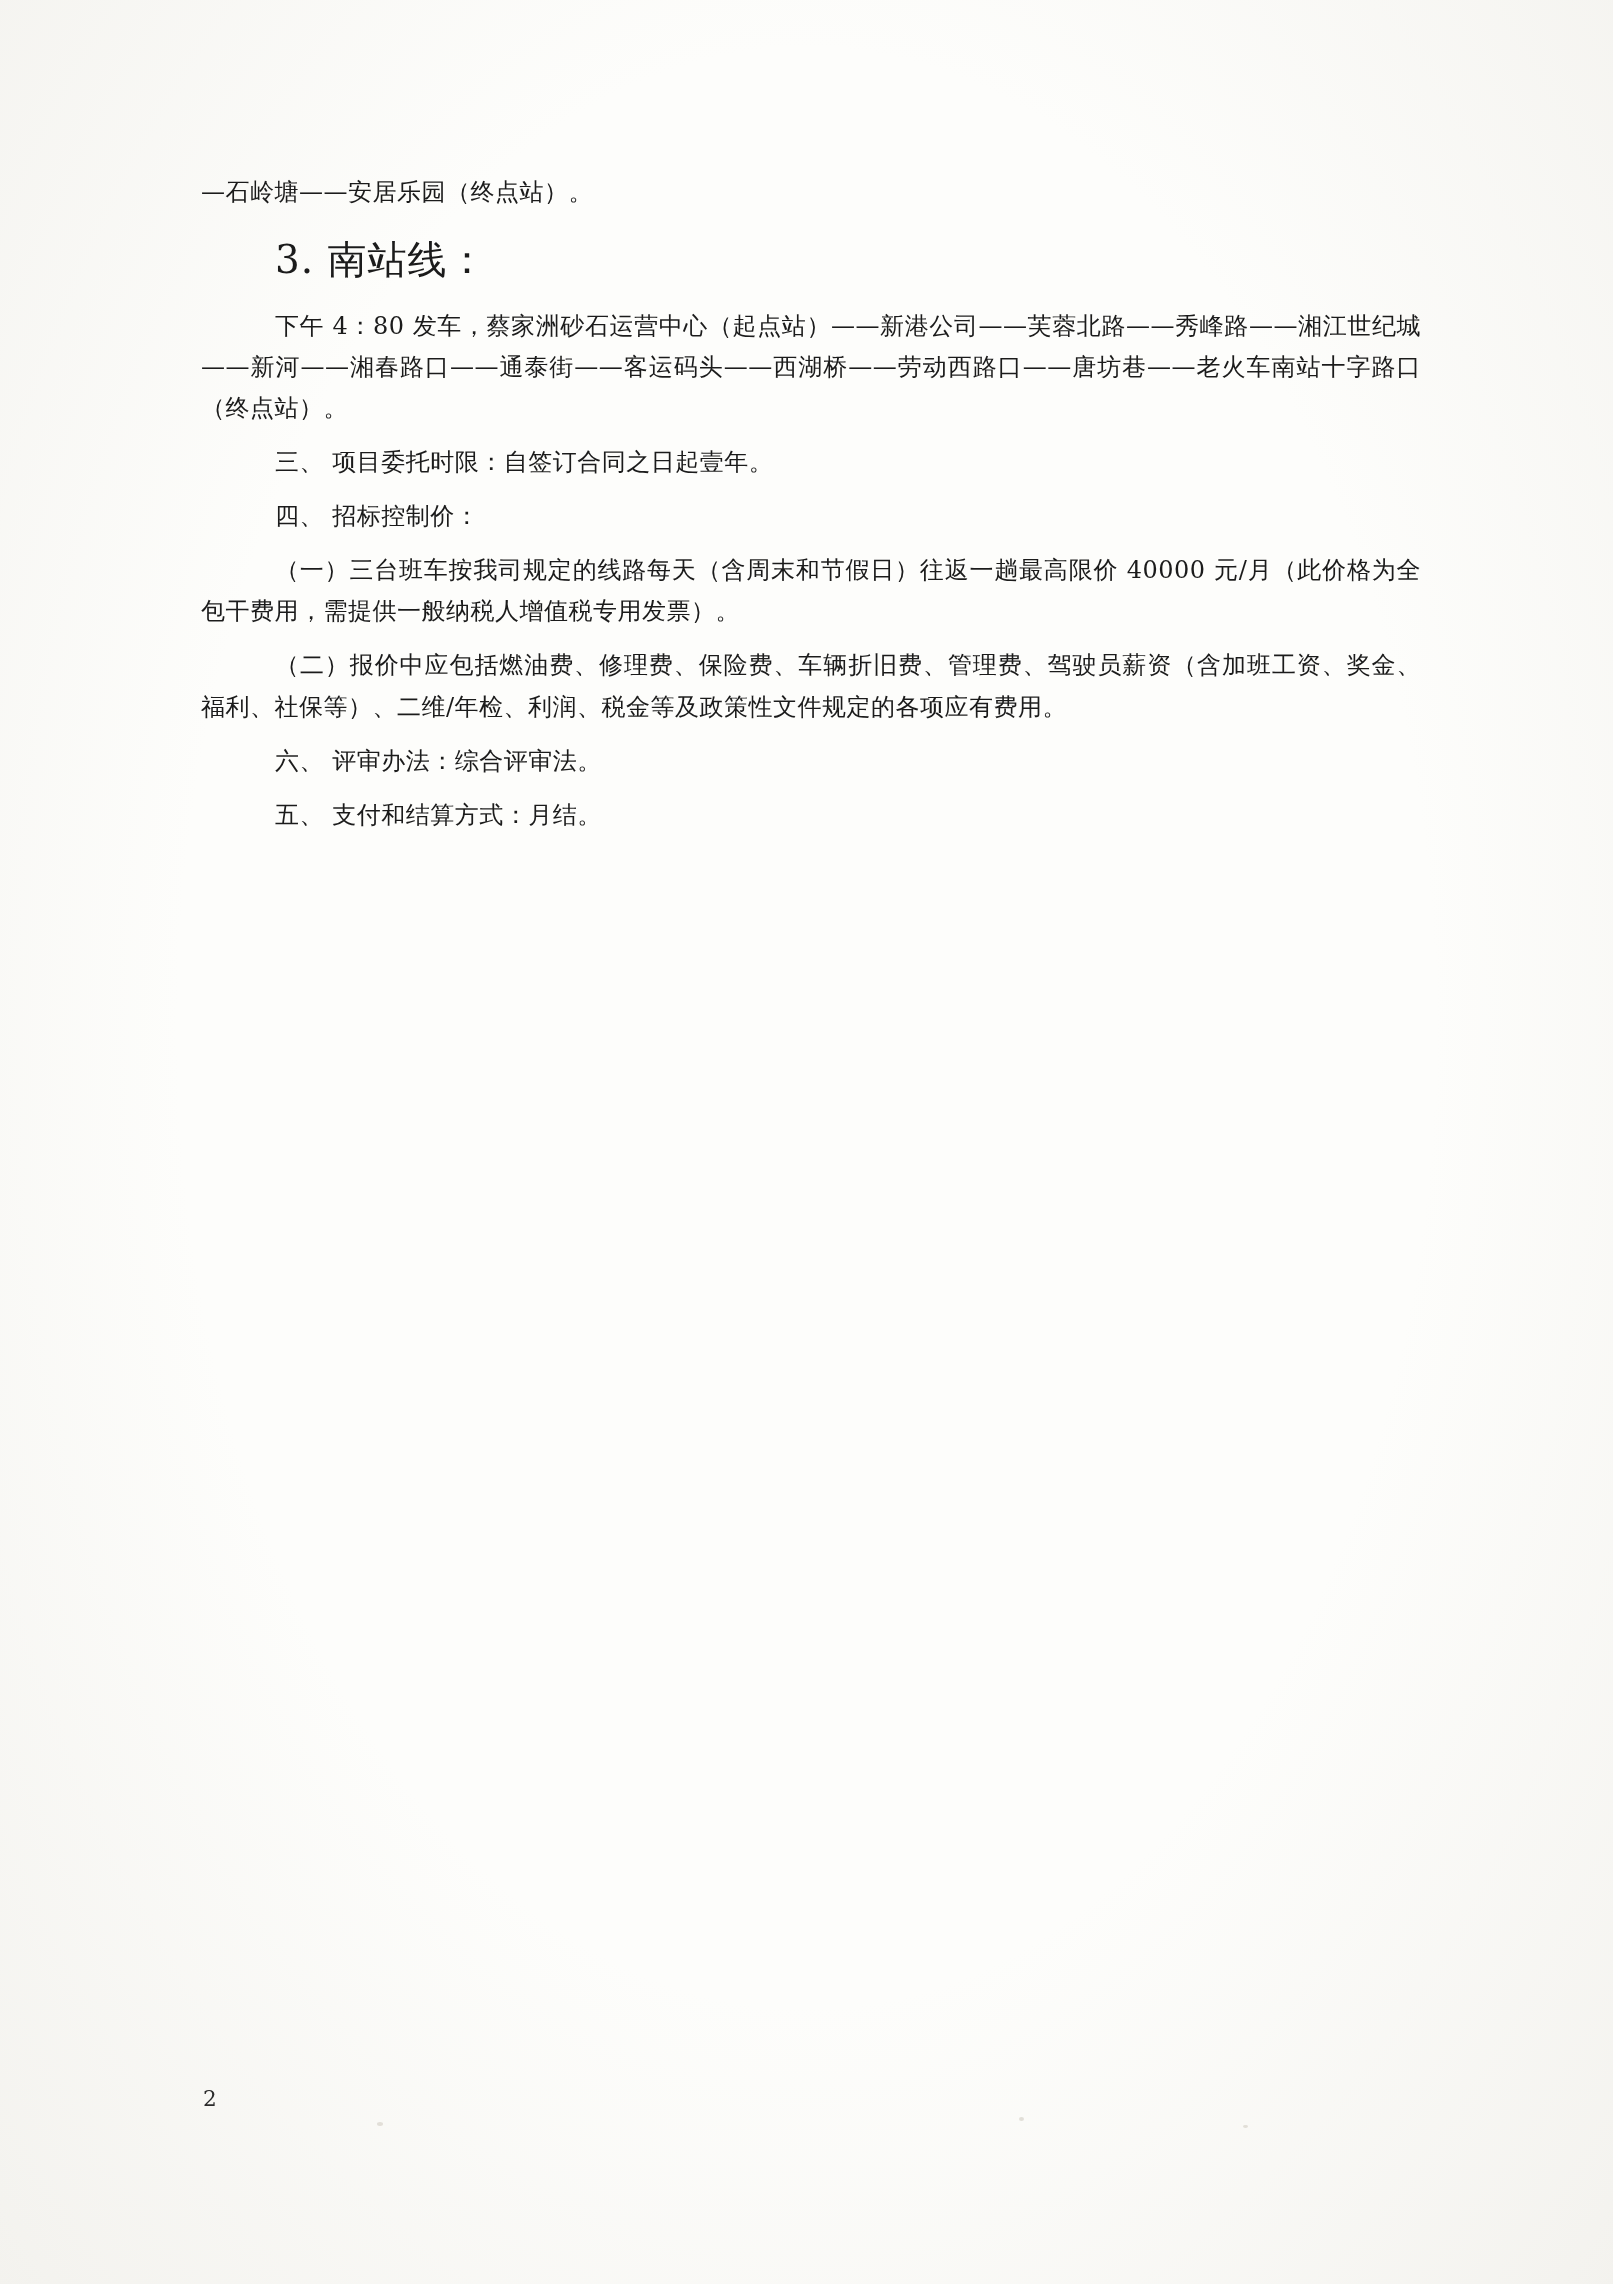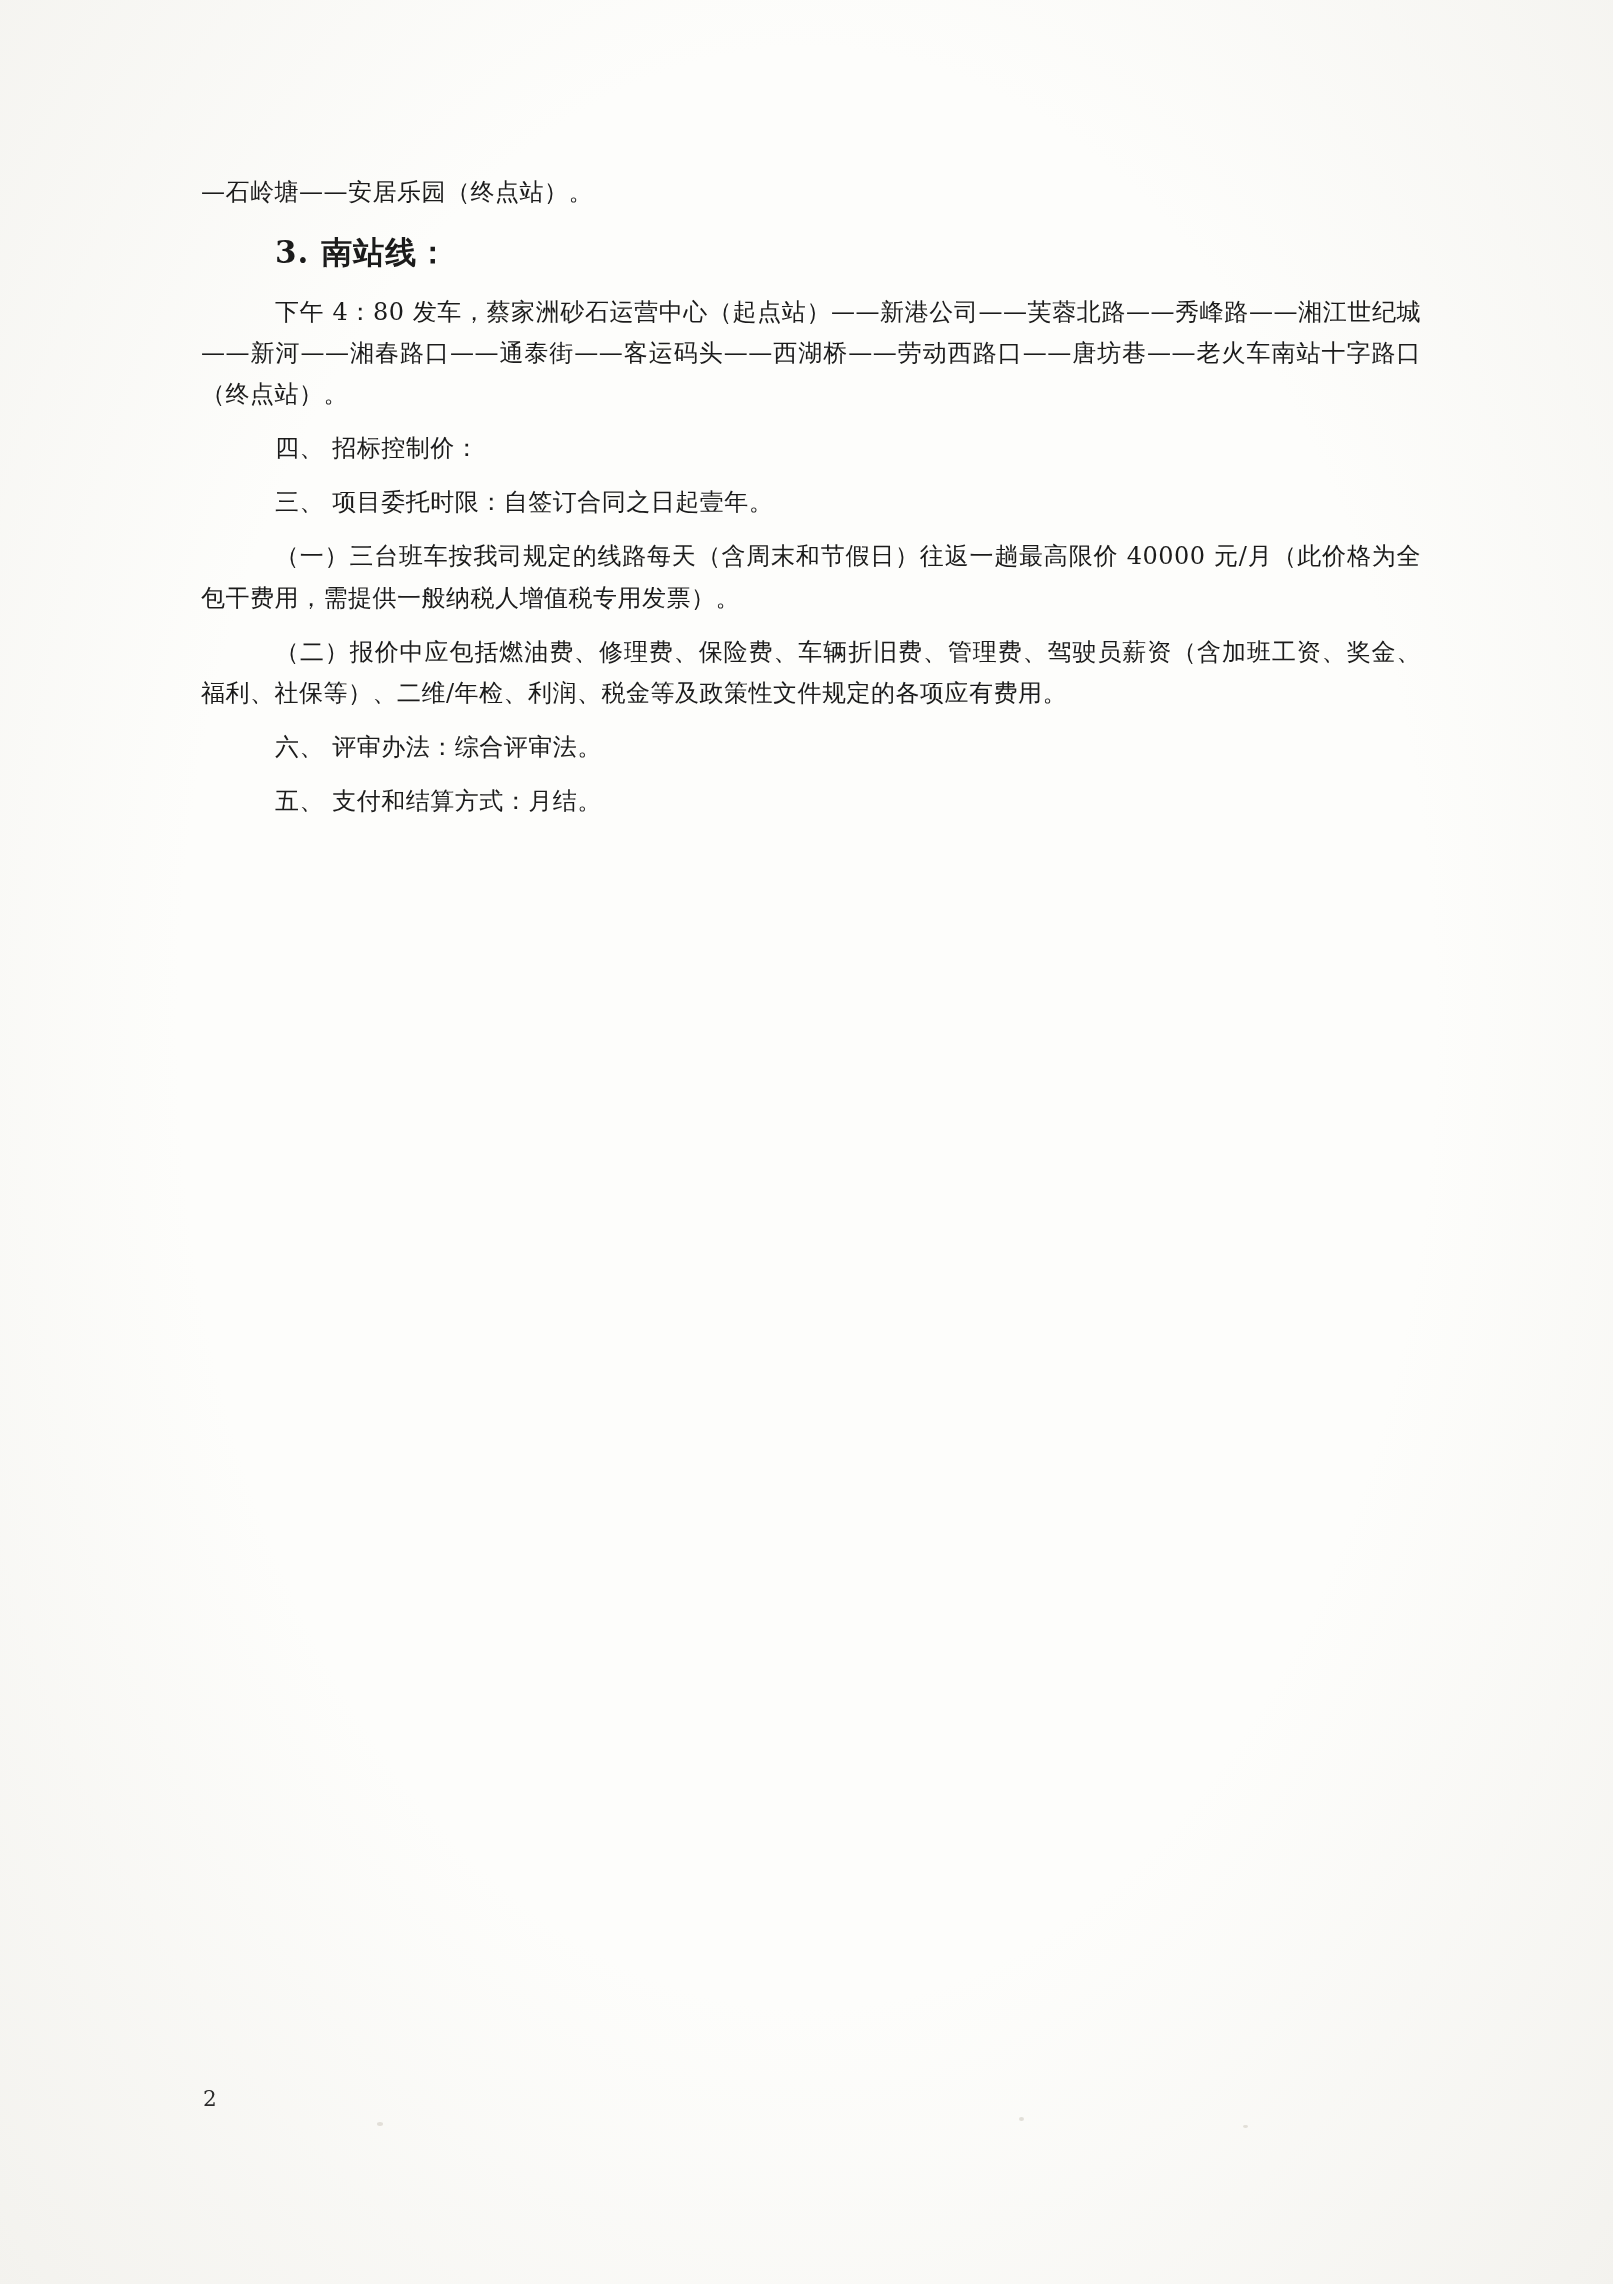--- a/index.html
+++ b/index.html
@@ -40,23 +40,23 @@
     letter-spacing: 0.5px;
     text-align: justify;
     text-justify: inter-ideograph;
     margin: 0 0 12.7px 0;
     word-break: break-all;
   }
   .indent {
     text-indent: 74px;
   }
   .heading {
-    font-weight: 700;
+    font-weight: 400;
     text-indent: 74px;
-    font-size: 31px;
+    font-size: 39px;
     line-height: 1.72;
     margin: 0 0 12.7px 0;
     letter-spacing: 1px;
   }
   .page-number {
     position: absolute;
     left: 203px;
     top: 2086px;
     font-size: 21.6px;
     color: #2a2a2a;
@@ -72,22 +72,22 @@
 </head>
 <body>
 
 <div class="page">
   <div class="paper-tint"></div>
 
   <div class="content">
     <p class="para">—石岭塘——安居乐园（终点站）。</p>
     <p class="heading">3. 南站线：</p>
     <p class="para indent">下午 4：80 发车，蔡家洲砂石运营中心（起点站）——新港公司——芙蓉北路——秀峰路——湘江世纪城——新河——湘春路口——通泰街——客运码头——西湖桥——劳动西路口——唐坊巷——老火车南站十字路口（终点站）。</p>
+    <p class="para indent">三、 项目委托时限：自签订合同之日起壹年。</p>
     <p class="para indent">四、 招标控制价：</p>
-    <p class="para indent">三、 项目委托时限：自签订合同之日起壹年。</p>
     <p class="para indent">（一）三台班车按我司规定的线路每天（含周末和节假日）往返一趟最高限价 40000 元/月（此价格为全包干费用，需提供一般纳税人增值税专用发票）。</p>
     <p class="para indent">（二）报价中应包括燃油费、修理费、保险费、车辆折旧费、管理费、驾驶员薪资（含加班工资、奖金、福利、社保等）、二维/年检、利润、税金等及政策性文件规定的各项应有费用。</p>
     <p class="para indent">六、 评审办法：综合评审法。</p>
     <p class="para indent">五、 支付和结算方式：月结。</p>
   </div>
 
   <div class="page-number">2</div>
 
   <div class="speck" style="left:377px; top:2122px; width:5.9px; height:3.9px;"></div>
   <div class="speck" style="left:1019px; top:2117px; width:4.9px; height:3.9px;"></div>

